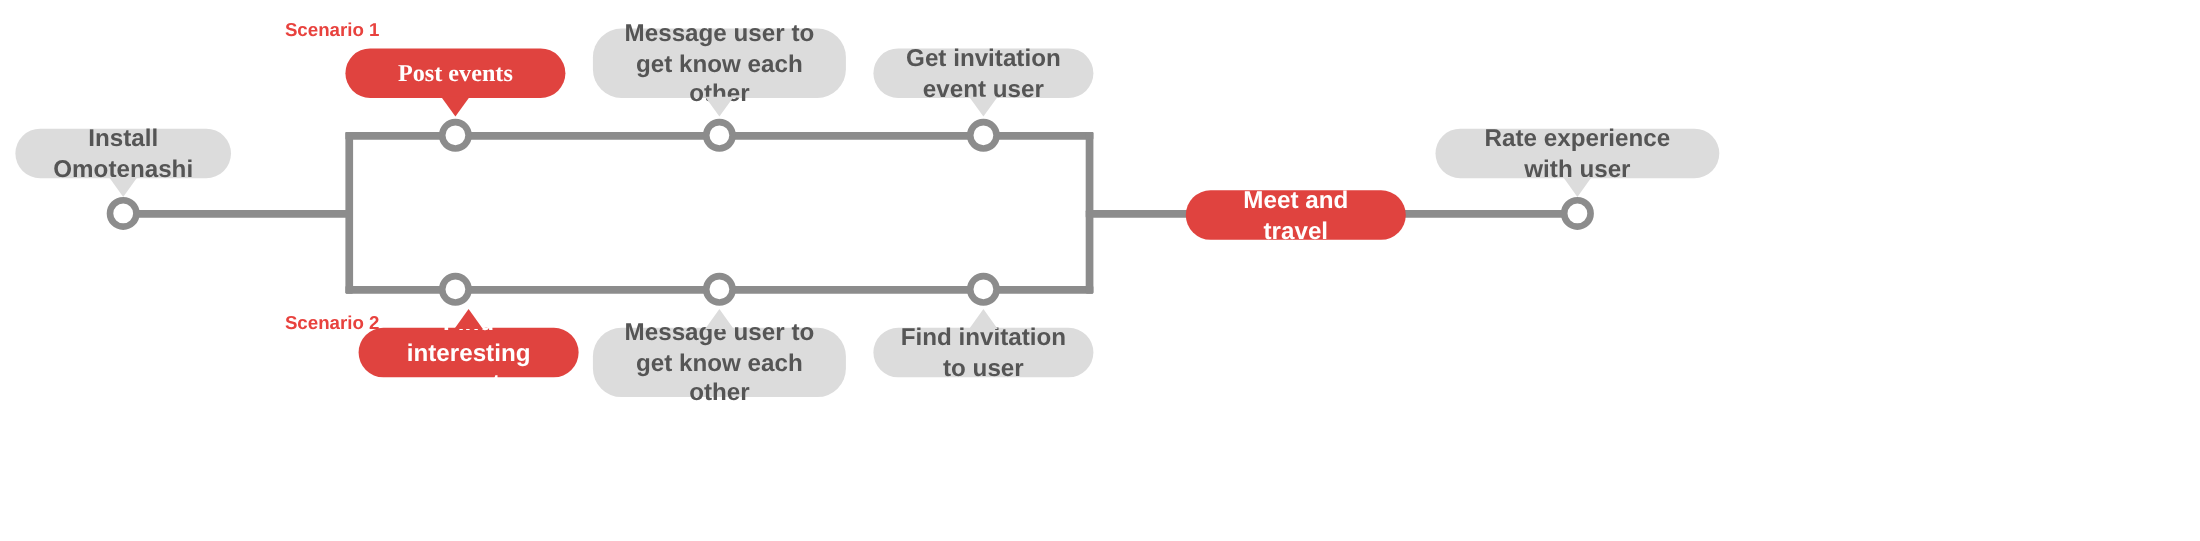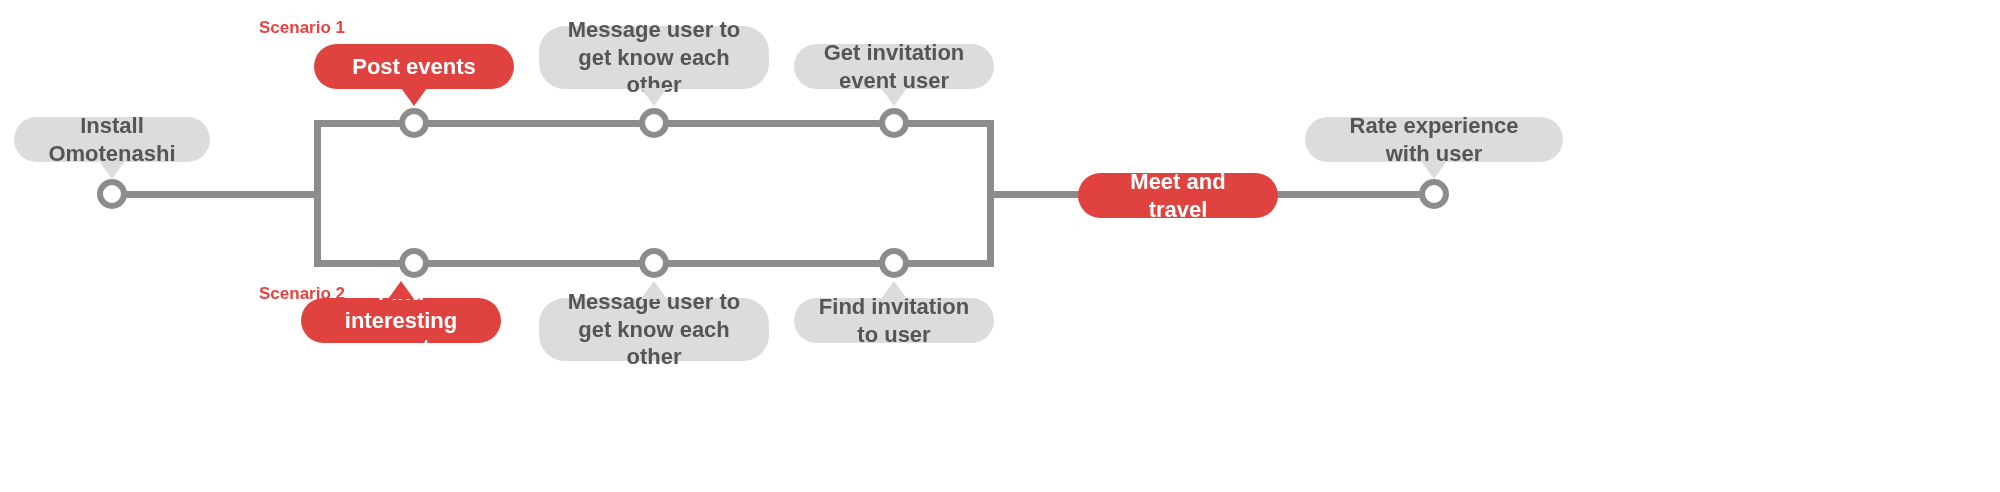--- a/index.html
+++ b/index.html
@@ -113,36 +113,36 @@
   <div class="node" style="left:1434px;top:194px;"></div>
 
   <div class="scenario-label" style="left:259px;top:18px;">Scenario 1</div>
   <div class="scenario-label" style="left:259px;top:284px;">Scenario 2</div>
 
   <div class="bubble grey tail-down" style="left:112px;top:117px;width:196px;height:45px;justify-content:flex-end;">
     <span>Install Omotenashi</span>
     <span class="tail"></span>
   </div>
 
-  <div class="bubble red tail-down" style="left:414px;top:44px;width:200px;height:45px;">
+  <div class="bubble red tail-down" style="left:414px;top:44px;width:200px;height:45px;font-family:Liberation Serif, serif;">
     <span>Post events</span>
     <span class="tail"></span>
   </div>
 
   <div class="bubble grey tail-down" style="left:654px;top:26px;width:230px;height:63px;">
     <span>Message user to get know each other</span>
     <span class="tail"></span>
   </div>
 
   <div class="bubble grey tail-down" style="left:894px;top:44px;width:200px;height:45px;">
     <span>Get invitation event user</span>
     <span class="tail"></span>
   </div>
 
-  <div class="bubble red tail-up" style="left:401px;top:298px;width:200px;height:45px;">
+  <div class="bubble red tail-up" style="left:426px;top:298px;width:200px;height:45px;">
     <span>Find interesting event</span>
     <span class="tail"></span>
   </div>
 
   <div class="bubble grey tail-up" style="left:654px;top:298px;width:230px;height:63px;">
     <span>Message user to get know each other</span>
     <span class="tail"></span>
   </div>
 
   <div class="bubble grey tail-up" style="left:894px;top:298px;width:200px;height:45px;">

